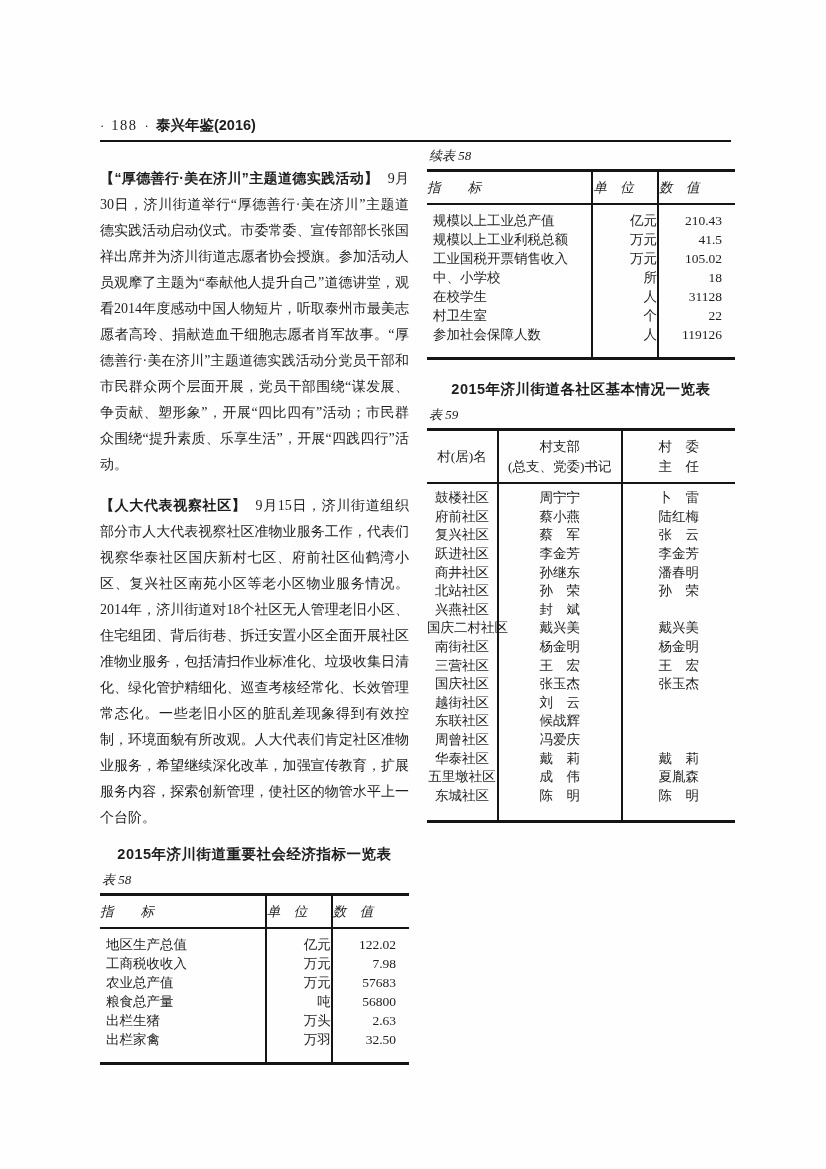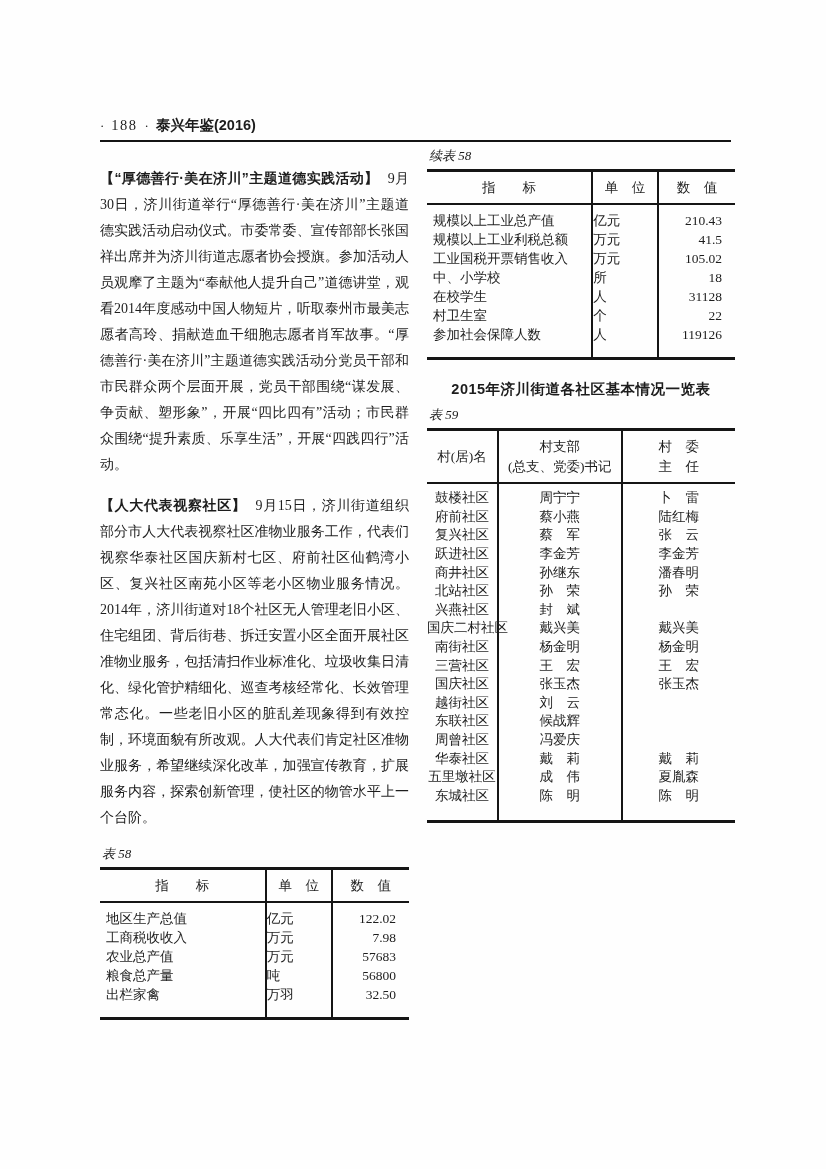--- a/index.html
+++ b/index.html
@@ -33,23 +33,23 @@
   table{width:100%;border-collapse:collapse;table-layout:fixed;
         border-top:3px solid #151515;border-bottom:3px solid #151515;font-size:13.5px;}
   th{font-weight:normal;border-bottom:2px solid #151515;padding:7px 0 6px;}
   td{padding:0;height:19px;}
 
   
   .stat .c1{width:54%;}
   .stat .c2{width:21%;}
   .stat .c3{width:25%;}
   .stat th.c1,.stat td.c1,.stat th.c2,.stat td.c2{border-right:2px solid #151515;}
-  .stat th{text-align:center;}
+  .stat th{text-align:left;font-style:italic;}
   .stat td.c1{text-align:left;padding-left:6px;}
-  .stat td.c2{text-align:left;}
+  .stat td.c2{text-align:right;}
   .stat td.c3{text-align:right;padding-right:13px;}
   .stat tbody tr:first-child td{padding-top:6px;}
   .stat tbody tr:last-child td{padding-bottom:13px;}
 
   
   .comm .k1{width:23%;}
   .comm .k2{width:40%;}
   .comm .k3{width:37%;}
   .comm th.k1,.comm td.k1,.comm th.k2,.comm td.k2{border-right:2px solid #151515;}
   .comm th{padding:6px 0 5px;}
@@ -74,20 +74,21 @@
   <div class="col-left">
 
     <p class="entry">
       <span class="entry-title">【“厚德善行·美在济川”主题道德实践活动】</span><span>9月30日，济川街道举行“厚德善行·美在济川”主题道德实践活动启动仪式。市委常委、宣传部部长张国祥出席并为济川街道志愿者协会授旗。参加活动人员观摩了主题为“奉献他人提升自己”道德讲堂，观看2014年度感动中国人物短片，听取泰州市最美志愿者高玲、捐献造血干细胞志愿者肖军故事。“厚德善行·美在济川”主题道德实践活动分党员干部和市民群众两个层面开展，党员干部围绕“谋发展、争贡献、塑形象”，开展“四比四有”活动；市民群众围绕“提升素质、乐享生活”，开展“四践四行”活动。</span>
     </p>
 
     <p class="entry">
       <span class="entry-title">【人大代表视察社区】</span><span>9月15日，济川街道组织部分市人大代表视察社区准物业服务工作，代表们视察华泰社区国庆新村七区、府前社区仙鹤湾小区、复兴社区南苑小区等老小区物业服务情况。2014年，济川街道对18个社区无人管理老旧小区、住宅组团、背后街巷、拆迁安置小区全面开展社区准物业服务，包括清扫作业标准化、垃圾收集日清化、绿化管护精细化、巡查考核经常化、长效管理常态化。一些老旧小区的脏乱差现象得到有效控制，环境面貌有所改观。人大代表们肯定社区准物业服务，希望继续深化改革，加强宣传教育，扩展服务内容，探索创新管理，使社区的物管水平上一个台阶。</span>
     </p>
 
+    <div class="table-title">2015年济川街道重要社会经济指标一览表</div>
     <div class="table-label">表 58</div>
 
     <table class="stat">
       <thead>
         <tr>
           <th class="c1">指　　标</th>
           <th class="c2">单　位</th>
           <th class="c3">数　值</th>
         </tr>
       </thead>
@@ -105,20 +106,25 @@
         </tr>
           <tr>
           <td class="c1">农业总产值</td>
           <td class="c2">万元</td>
           <td class="c3">57683</td>
         </tr>
           <tr>
           <td class="c1">粮食总产量</td>
           <td class="c2">吨</td>
           <td class="c3">56800</td>
+        </tr>
+          <tr>
+          <td class="c1">出栏生猪</td>
+          <td class="c2">万头</td>
+          <td class="c3">2.63</td>
         </tr>
           <tr>
           <td class="c1">出栏家禽</td>
           <td class="c2">万羽</td>
           <td class="c3">32.50</td>
         </tr>
         </tbody>
     </table>
   </div>
 

